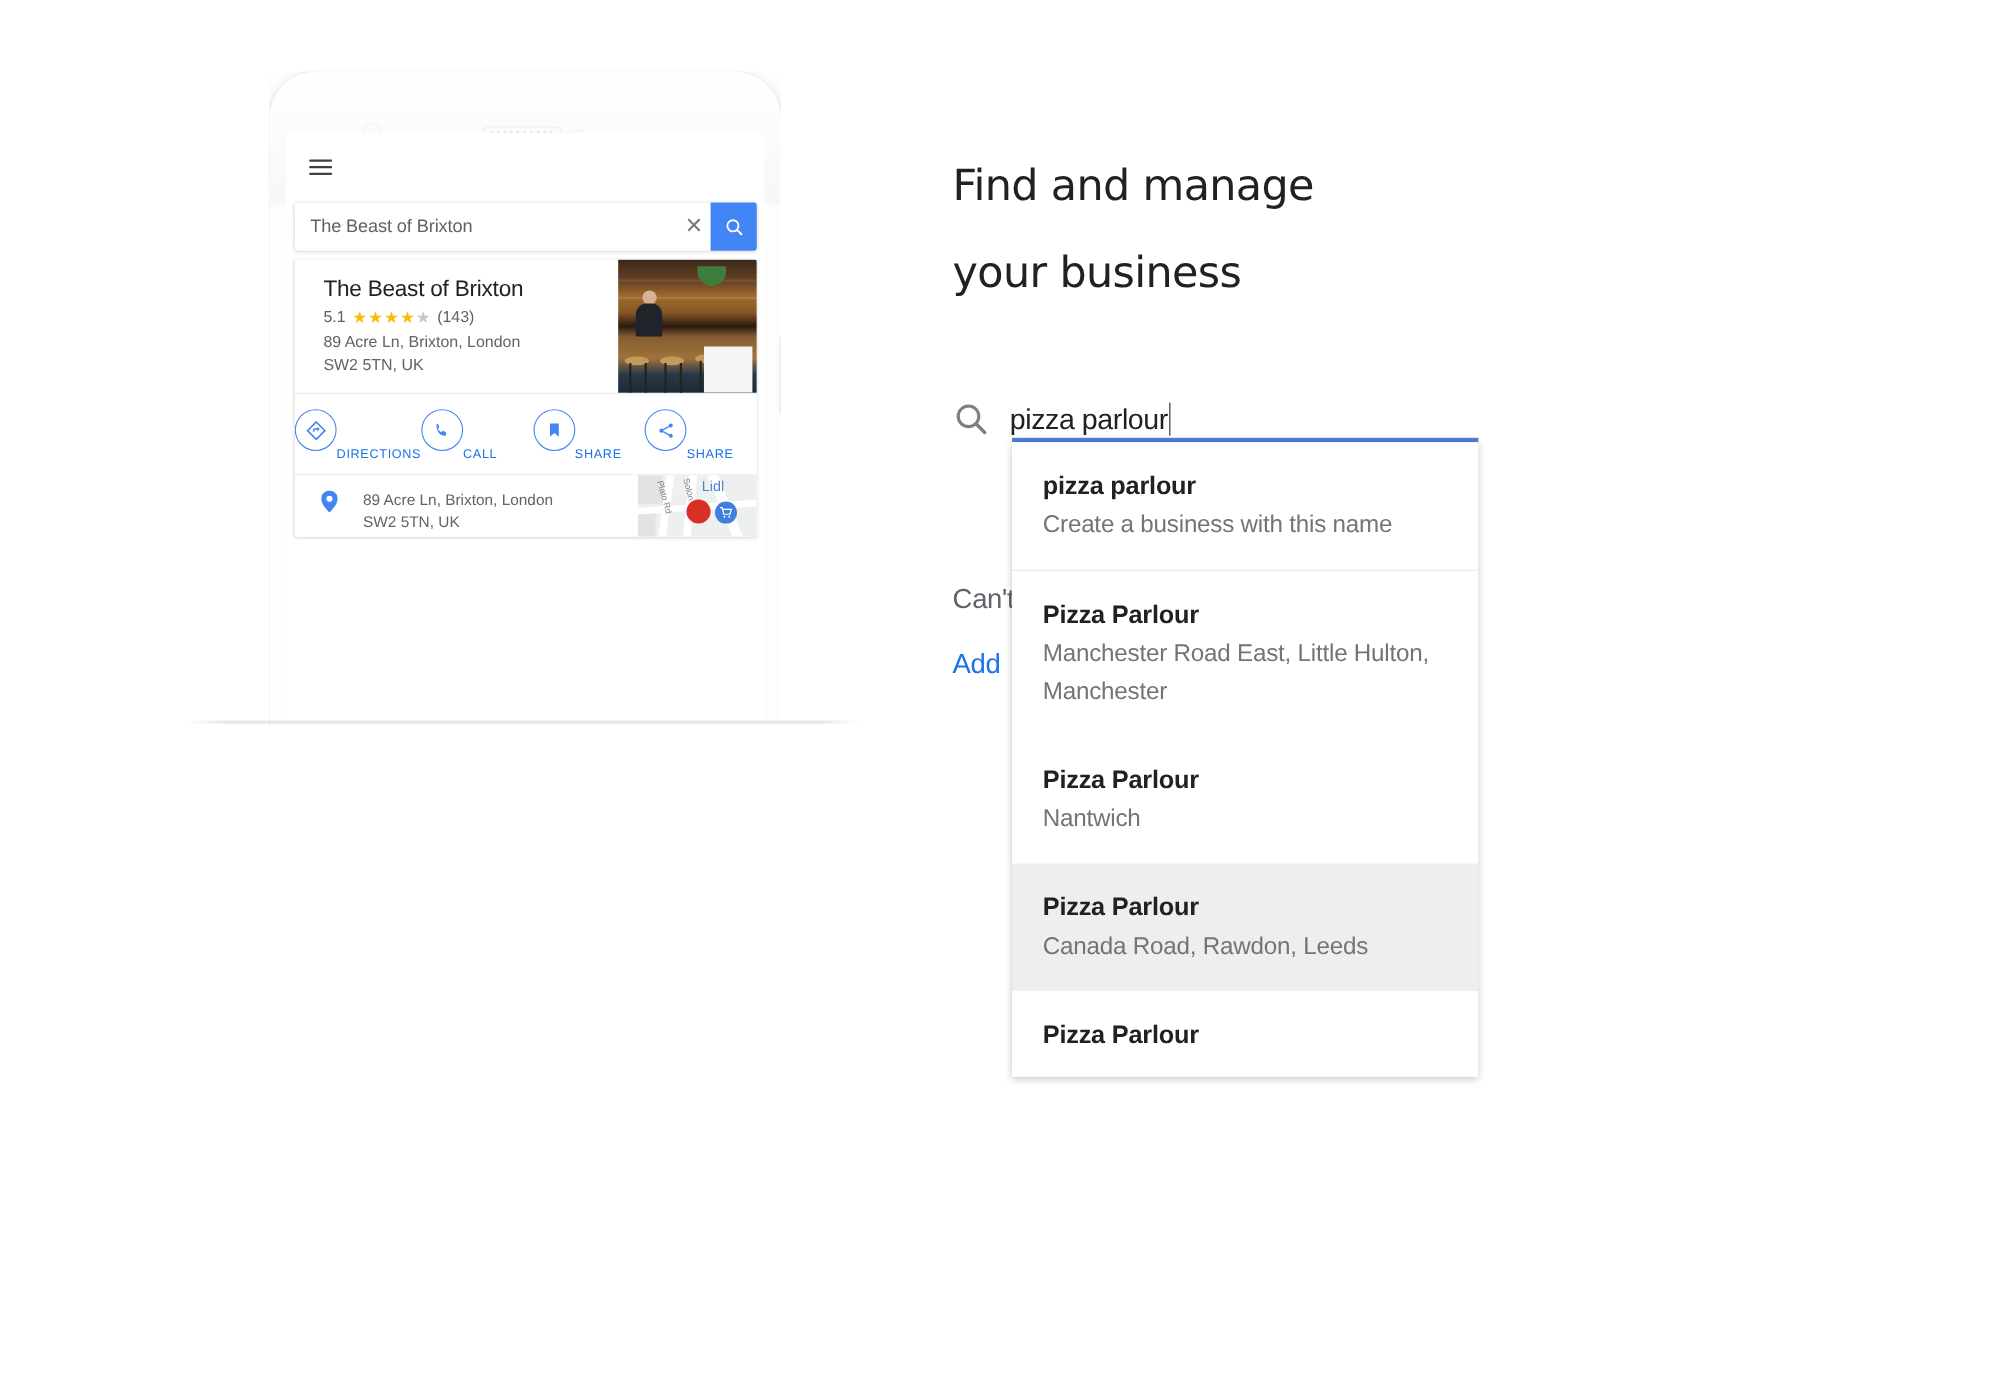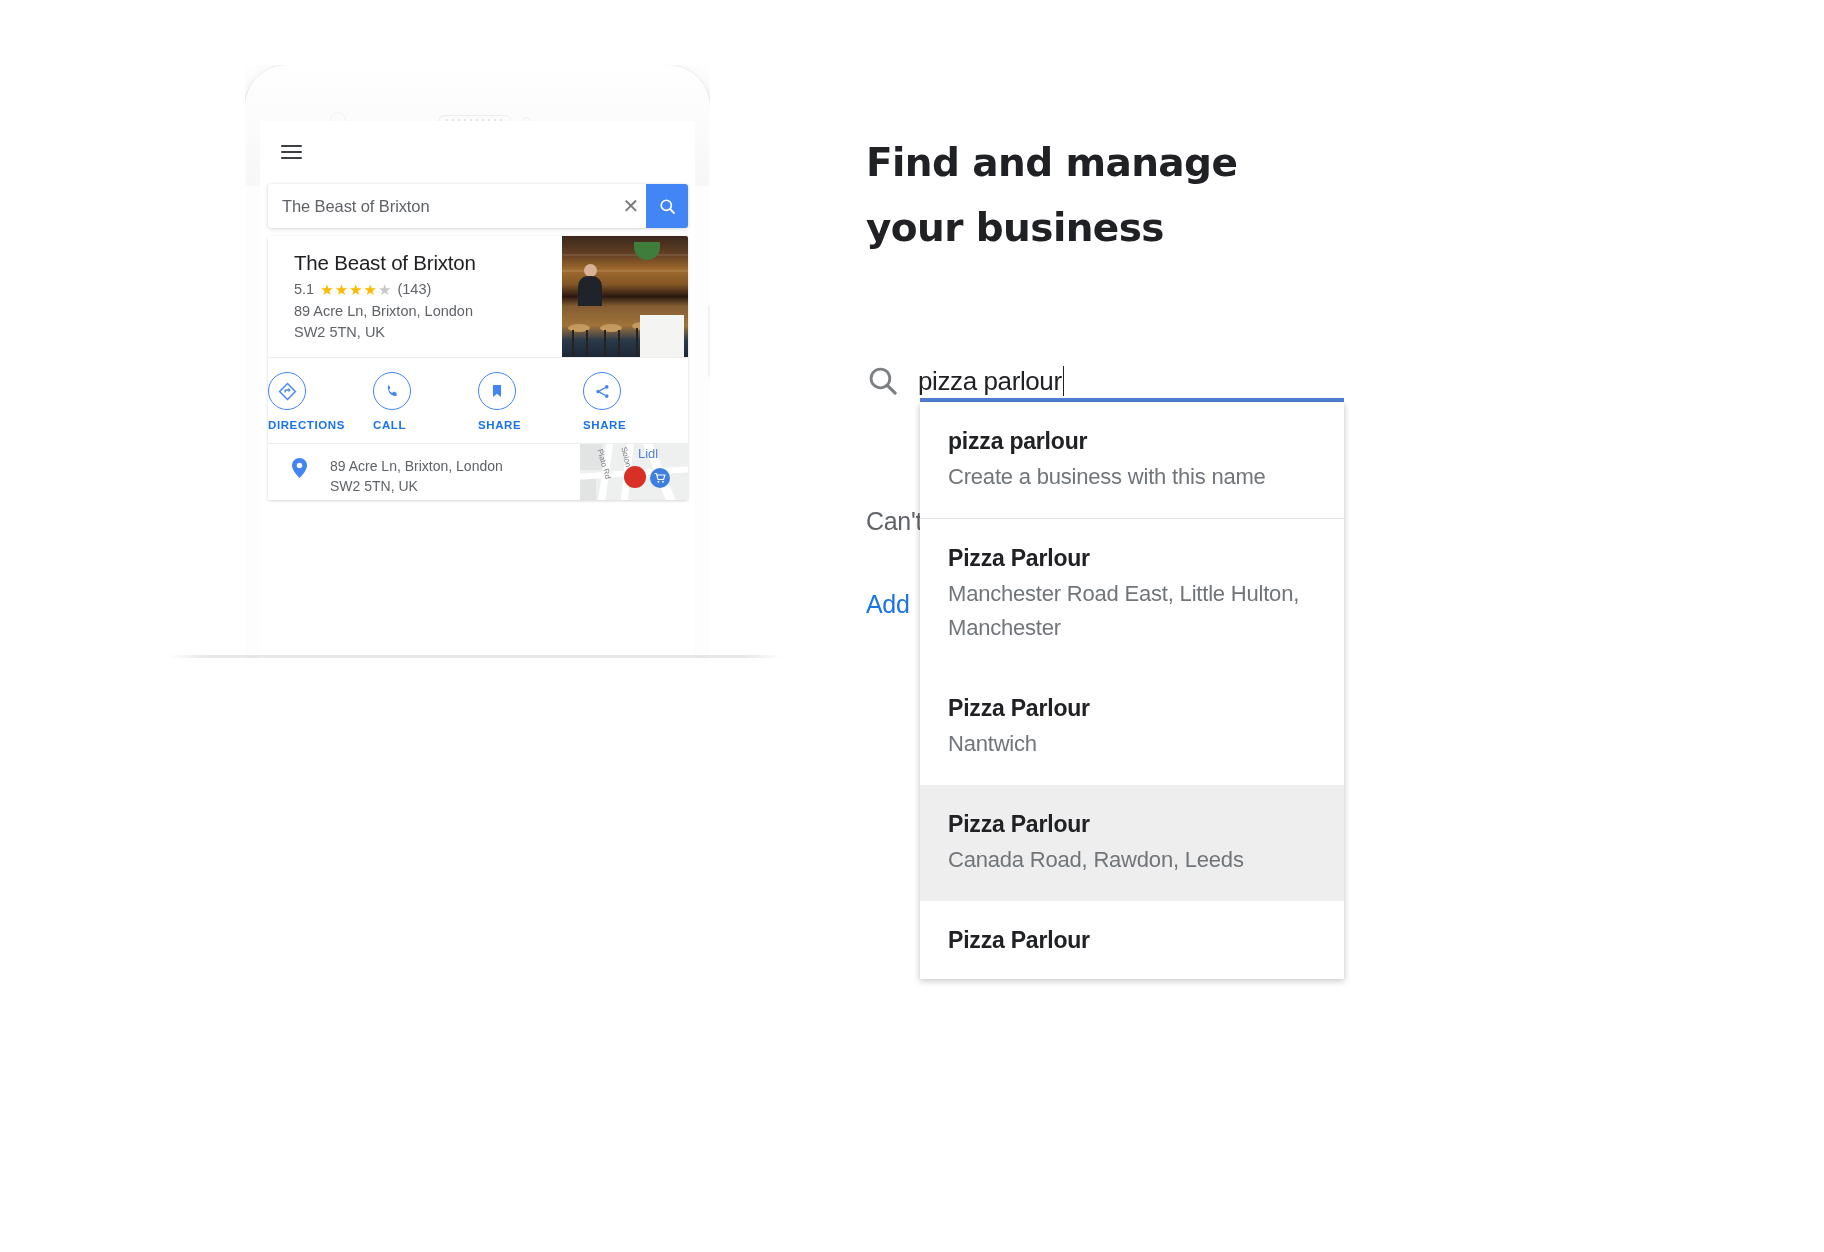--- a/index.html
+++ b/index.html
@@ -247,23 +247,22 @@
   }
   .kp-tab.active { color: #1a73e8; }
 
   .kp-actions {
     display: flex;
     border-top: 1px solid #eceded;
     padding: 14px 0 12px 0;
   }
   .kp-action {
     flex: 1;
-    display:flex; flex-direction:column; align-items:flex-start;
+    display:flex; flex-direction:row; align-items:flex-end;
     cursor:pointer;
-    font-weight:bold;
   }
   .kp-action .ring {
     width: 36px; height: 36px;
     border-radius: 50%;
     border: 1.5px solid #4285F4;
     display:flex; align-items:center; justify-content:center;
     margin-bottom: 9px;
   }
   .kp-action .lbl {
     font-size: 11.5px;
@@ -319,24 +318,24 @@
   
   #right-pane {
     position: absolute;
     left: 866px;
     top: 130px;
     width: 700px;
   }
   #page-title {
     font-family: "DejaVu Sans", sans-serif;
     font-size: 39px;
-    line-height: 65px;
+    line-height: 79px;
     color: #202124;
     letter-spacing: -0.6px;
-    font-weight: 700;
+    font-weight: 400;
     white-space: pre-line;
   }
 
   
   #search-row {
     position: absolute;
     left: 866px;
     top: 358px;
     width: 560px;
     height: 46px;
@@ -378,21 +377,21 @@
 
   
   .bg-line {
     position: absolute;
     font-size: 25px;
     color: #5f6368;
     letter-spacing: -0.3px;
     line-height: 32px;
     white-space: nowrap;
   }
-  #cant-line { left: 866px; top: 505px; }
+  #cant-line { left: 866px; top: 529px; }
   #add-line  { left: 866px; top: 588px; color:#1a73e8; cursor:pointer; }
 
   
   #suggestions {
     position: absolute;
     left: 920px;
     top: 402px;
     width: 424px;
     background: #ffffff;
     box-shadow: 0 2px 7px rgba(0,0,0,0.22), 0 0 0 0.5px rgba(0,0,0,0.03);

